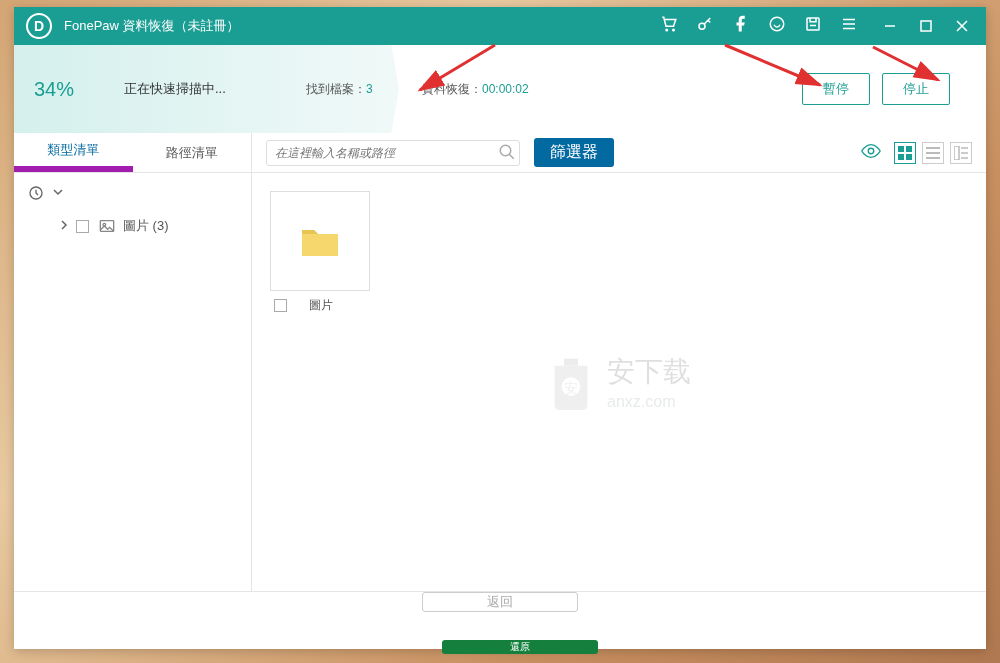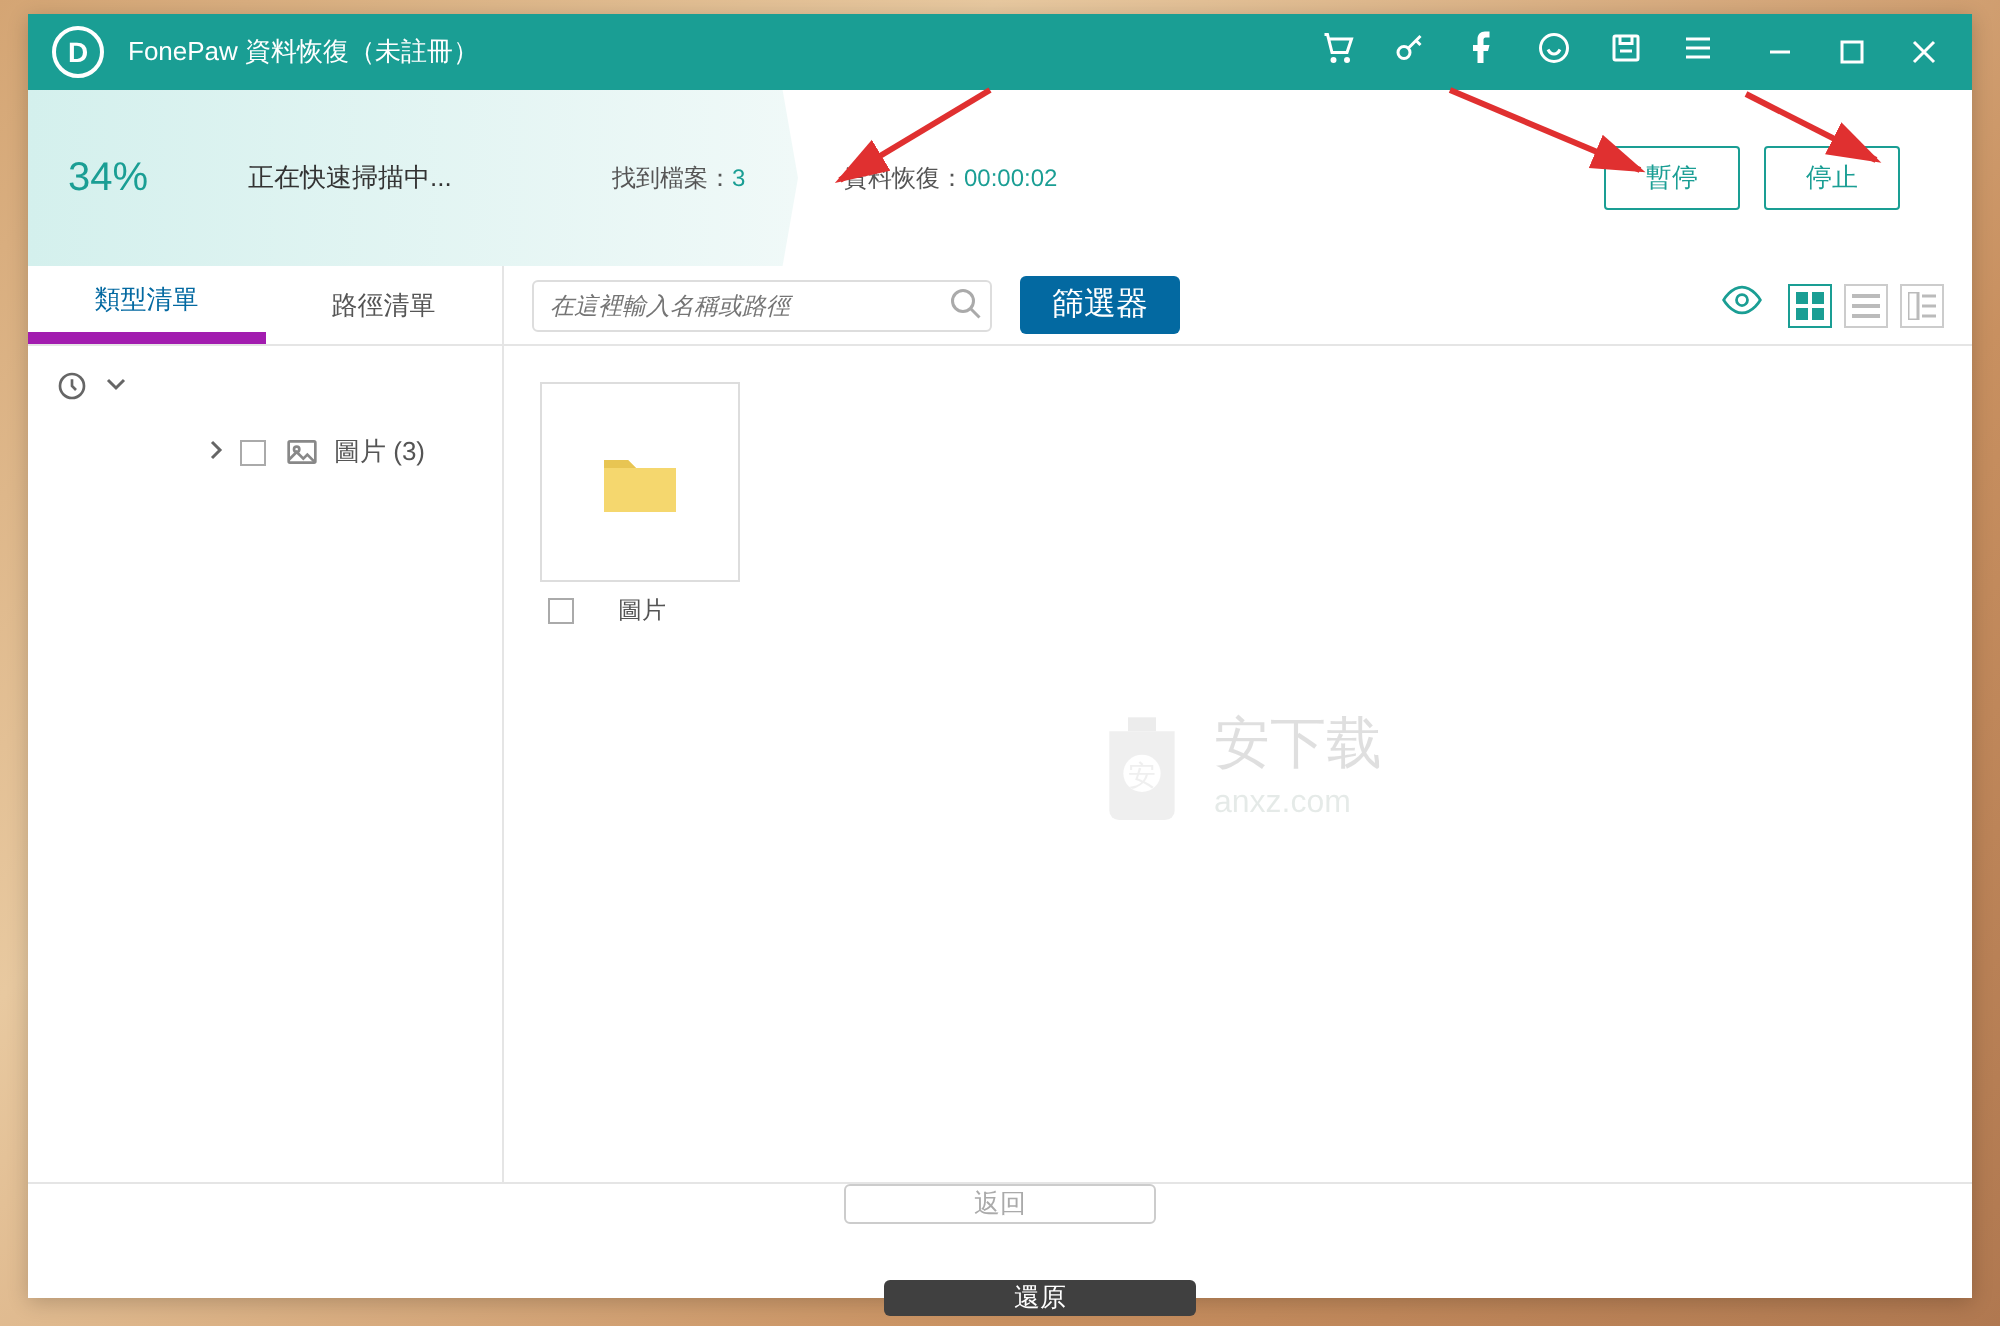--- a/index.html
+++ b/index.html
@@ -24,47 +24,47 @@
 .main-content { flex: 1; display: flex; overflow: hidden; }
 .sidebar { width: 238px; border-right: 1px solid #e5e5e5; display: flex; flex-direction: column; }
 .tab-row { display: flex; height: 40px; border-bottom: 1px solid #e5e5e5; }
 .sidebar-tab { flex: 1; display: flex; align-items: center; justify-content: center; font-size: 13px; color: #555; cursor: pointer; }
 .sidebar-tab.active { color: #0369a1; border-bottom: 6px solid #a21caf; }
 .tree { padding-top: 4px; }
 .tree-item { display: flex; align-items: center; padding: 8px 14px; font-size: 13px; color: #555; cursor: pointer; }
 .tree-item.selected { background: #e8f5f4; color: #1a9e94; }
 .tree-item.selected .chk { border-color: #1a9e94; }
 .tree-item.sub1 { padding-left: 16px; }
-.tree-item.sub2 { padding-left: 44px; margin-left: 44px; }
+.tree-item.sub2 { padding-left: 44px; }
 .chevron { width: 14px; margin-right: 4px; }
 .chk { width: 13px; height: 13px; border: 1px solid #aaa; margin-right: 10px; flex-shrink: 0; }
 .tree-icon { margin-right: 8px; display: flex; align-items: center; }
 .content-area { flex: 1; display: flex; flex-direction: column; }
 .toolbar { height: 40px; border-bottom: 1px solid #e5e5e5; display: flex; align-items: center; padding: 0 14px; gap: 14px; }
-.search-box { position: relative; width: 230px; }
+.search-box { position: relative; width: 254px; }
 .search-input { width: 100%; height: 26px; border: 1px solid #ddd; border-radius: 3px; padding: 0 28px 0 8px; font-size: 12px; font-style: italic; color: #999; }
 .search-btn { position: absolute; right: 4px; top: 3px; }
 .filter-btn { background: #0369a1; color: #fff; border: none; padding: 4px 16px; font-size: 16px; border-radius: 3px; cursor: pointer; }
 .spacer { flex: 1; }
 .view-controls { display: flex; gap: 6px; align-items: center; }
 .view-btn { width: 22px; height: 22px; border: 1px solid #ccc; display: flex; align-items: center; justify-content: center; cursor: pointer; }
 .view-btn.active { border-color: #1a9e94; }
 .eye-btn { margin-right: 6px; }
 .grid-area { flex: 1; padding: 18px; position: relative; }
 .folder-item { width: 100px; }
 .folder-thumb { width: 100px; height: 100px; border: 1px solid #ddd; display: flex; align-items: center; justify-content: center; }
 .folder-meta { display: flex; align-items: center; gap: 12px; margin-top: 6px; padding-left: 4px; }
 .folder-label { font-size: 12px; color: #555; }
 .watermark { position: absolute; top: 50%; left: 50%; transform: translate(-50%, -50%); display: flex; align-items: center; gap: 12px; opacity: 0.15; pointer-events: none; }
 .watermark-icon { width: 48px; height: 56px; }
 .watermark-text { font-size: 28px; color: #333; }
 .watermark-sub { font-size: 16px; color: #5a7a6a; margin-top: 2px; }
 .footer { height: 58px; border-top: 1px solid #e5e5e5; display: flex; align-items: center; padding: 0 18px; gap: 14px; flex-direction: column; }
 .back-btn { width: 156px; height: 34px; border: 1px solid #ccc; background: #fff; color: #aaa; font-size: 13px; border-radius: 3px; cursor: pointer; }
-.restore-btn { width: 156px; height: 34px; background: #404040; color: #fff; border: none; font-size: 13px; border-radius: 3px; cursor: pointer; margin-left: 40px; }
+.restore-btn { width: 156px; height: 34px; background: #15803d; color: #fff; border: none; font-size: 10px; border-radius: 3px; cursor: pointer; margin-left: 40px; }
 .arrow { position: absolute; z-index: 10; pointer-events: none; }
 </style>
 </head>
 <body>
 
 <div class="app-window">
 
   <div class="titlebar">
     <div class="logo">D</div>
     <div class="app-title">FonePaw 資料恢復（未註冊）</div>

